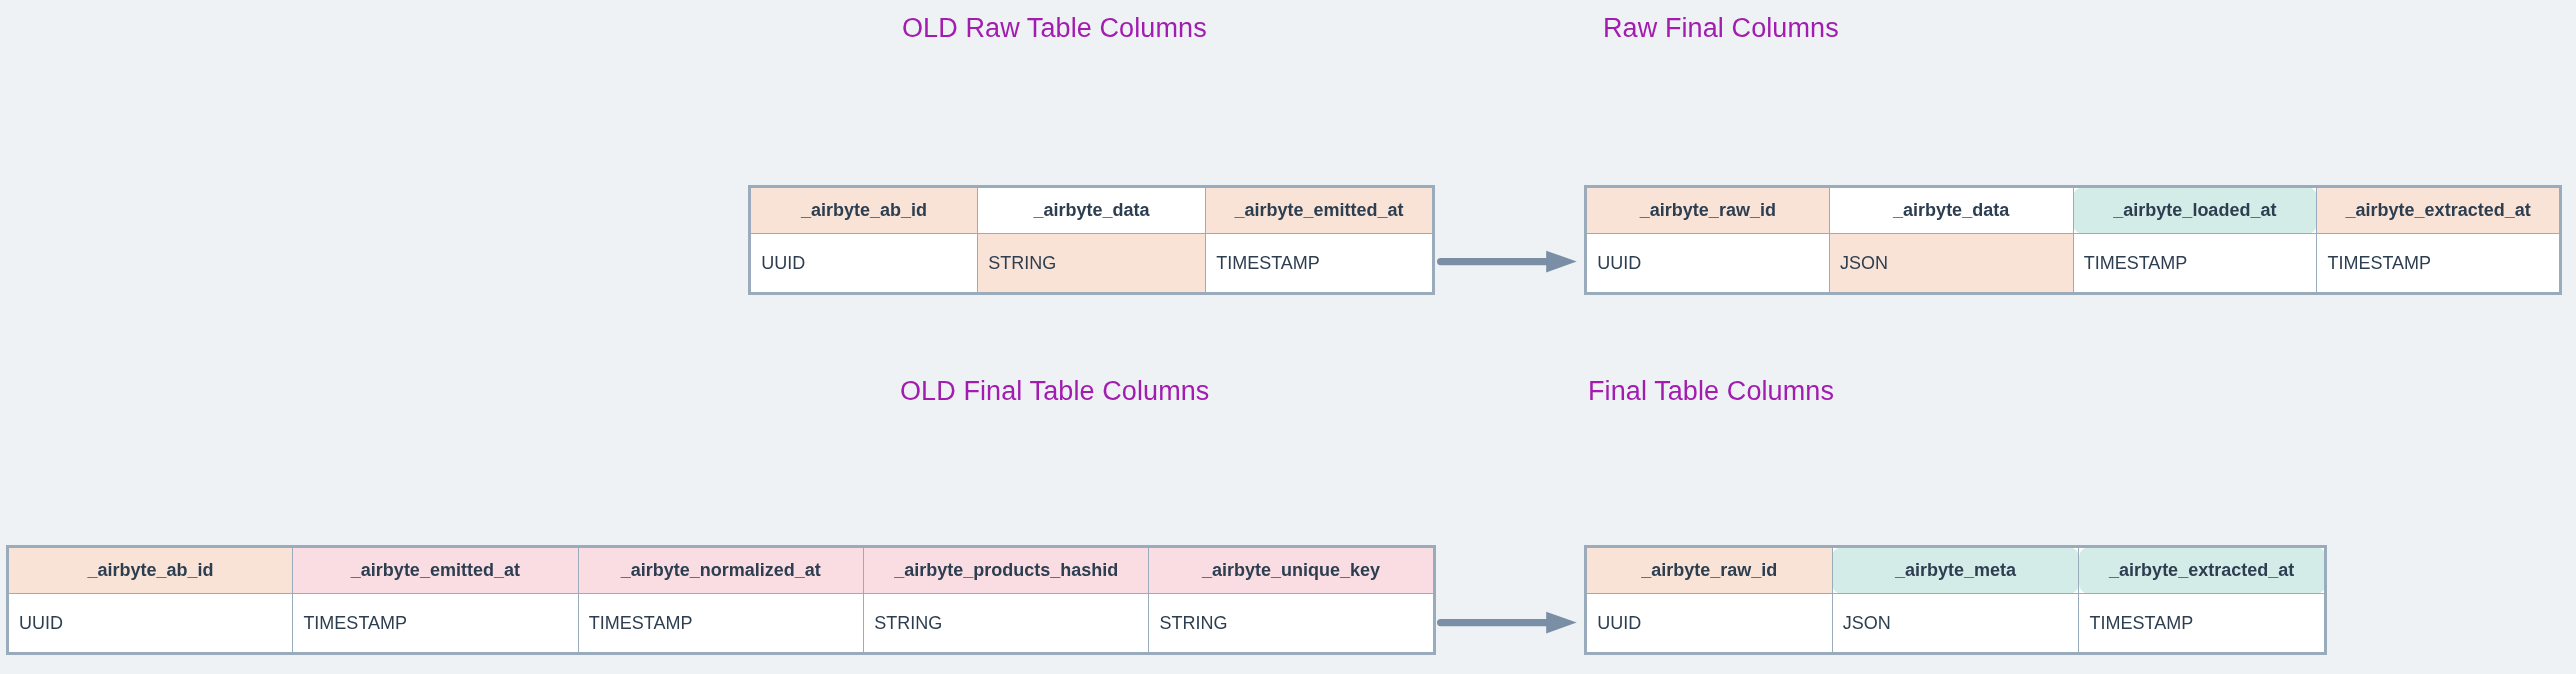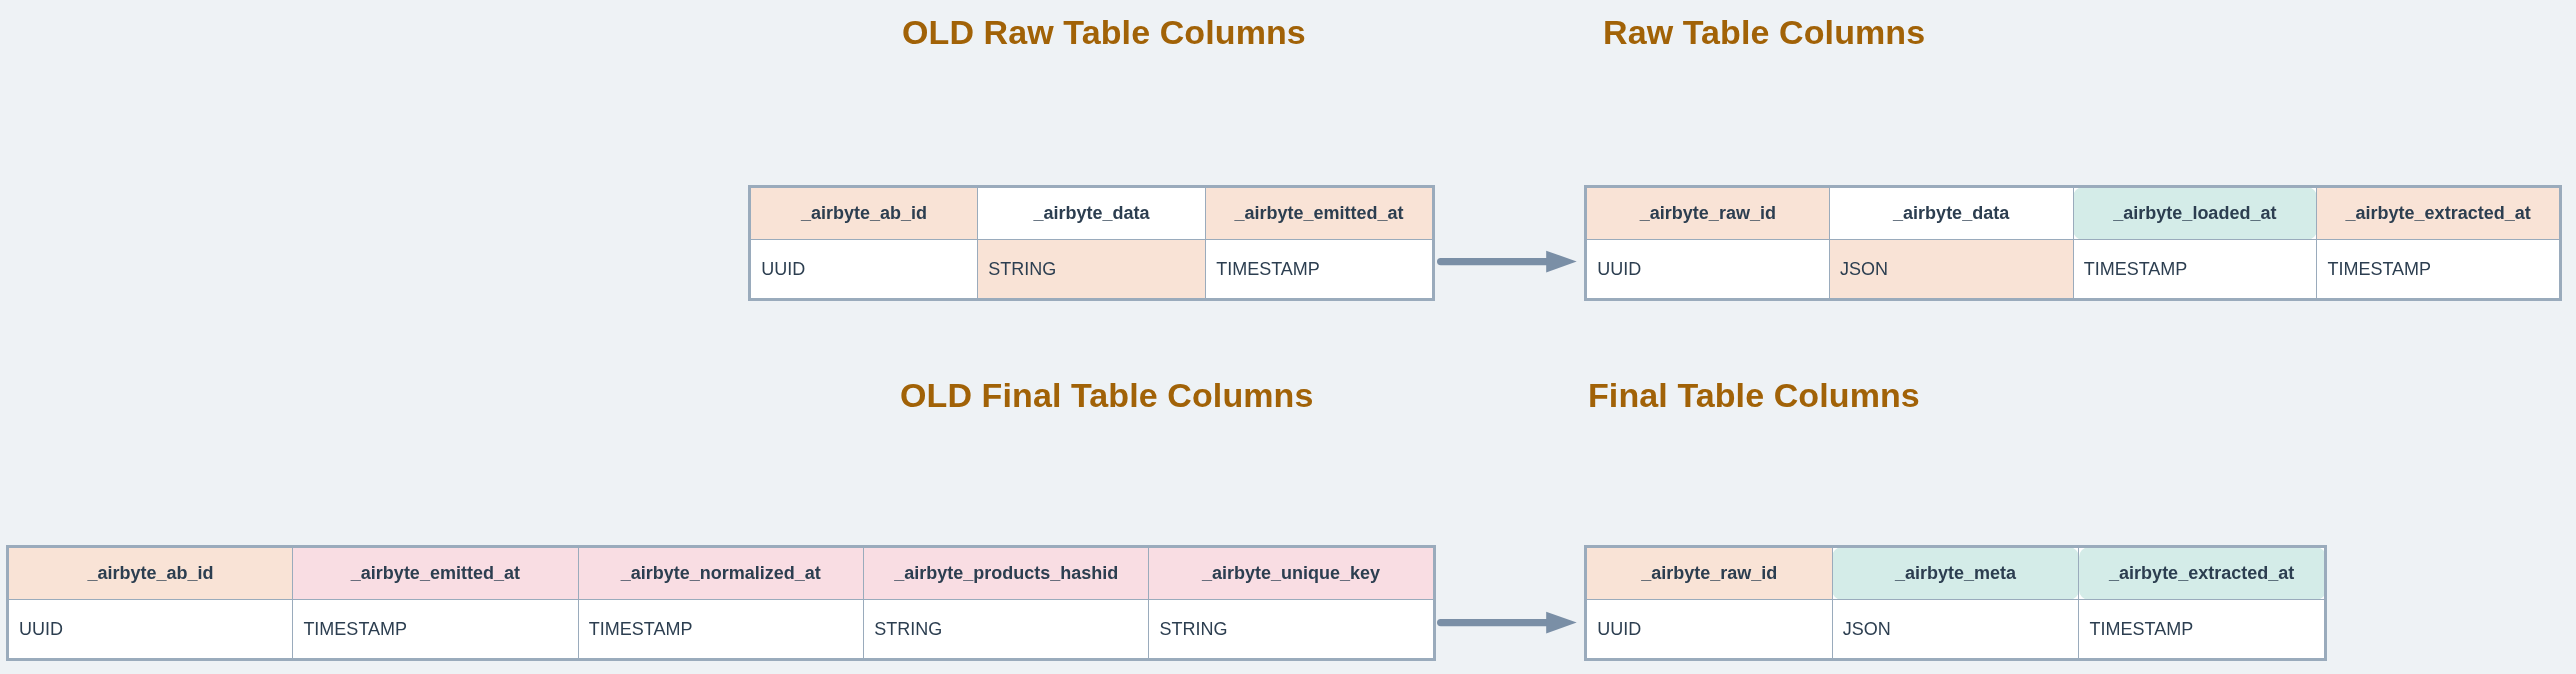--- a/index.html
+++ b/index.html
@@ -15,24 +15,24 @@
   #canvas {
     position: relative;
     width: 2576px;
     height: 675px;
     background: #eef2f5;
   }
 
   
   .section-title {
     position: absolute;
-    color: #a16207;
+    color: #a21caf;
     font-family: "Liberation Sans", sans-serif;
-    font-size: 34px;
-    font-weight: 700;
+    font-size: 27px;
+    font-weight: 400;
     letter-spacing: 0.1px;
     white-space: nowrap;
     line-height: 1;
   }
 
   #title-old-raw   { left: 902px; top: 14.5px; }
   #title-new-raw   { left: 1603px; top: 14.5px; }
   #title-old-final { left: 872px; top: 378px; margin-left: 28px; }
   #title-new-final { left: 1588px; top: 378px; }
 
@@ -53,21 +53,21 @@
     padding: 0 10.2px;
     white-space: nowrap;
     font-family: "Liberation Sans", sans-serif;
   }
 
   .schema-table th {
     font-size: 18px;
     font-weight: 700;
     color: #2c3e50;
     text-align: center;
-    height: 53px;
+    height: 47px;
   }
 
   .schema-table td {
     font-size: 18px;
     font-weight: 400;
     color: #2c3e50;
     text-align: left;
     height: 60px;
   }
 
@@ -92,21 +92,21 @@
   #arrow-final { left: 1437px; top: 608px; width: 147px; }
   .arrow svg { display: block; width: 100%; height: 100%; }
 </style>
 </head>
 <body>
 
 <div id="canvas">
 
   <div id="title-old-raw" class="section-title">OLD Raw Table Columns</div>
 
-  <div id="title-new-raw" class="section-title">Raw Table Columns</div>
+  <div id="title-new-raw" class="section-title">Raw Final Columns</div>
 
   <div id="title-old-final" class="section-title">OLD Final Table Columns</div>
 
   <div id="title-new-final" class="section-title">Final Table Columns</div>
 
   <table id="table-old-raw" class="schema-table">
       <thead>
         <tr>
           <th class="fill-peach">_airbyte_ab_id</th>
           <th class="fill-white">_airbyte_data</th>

